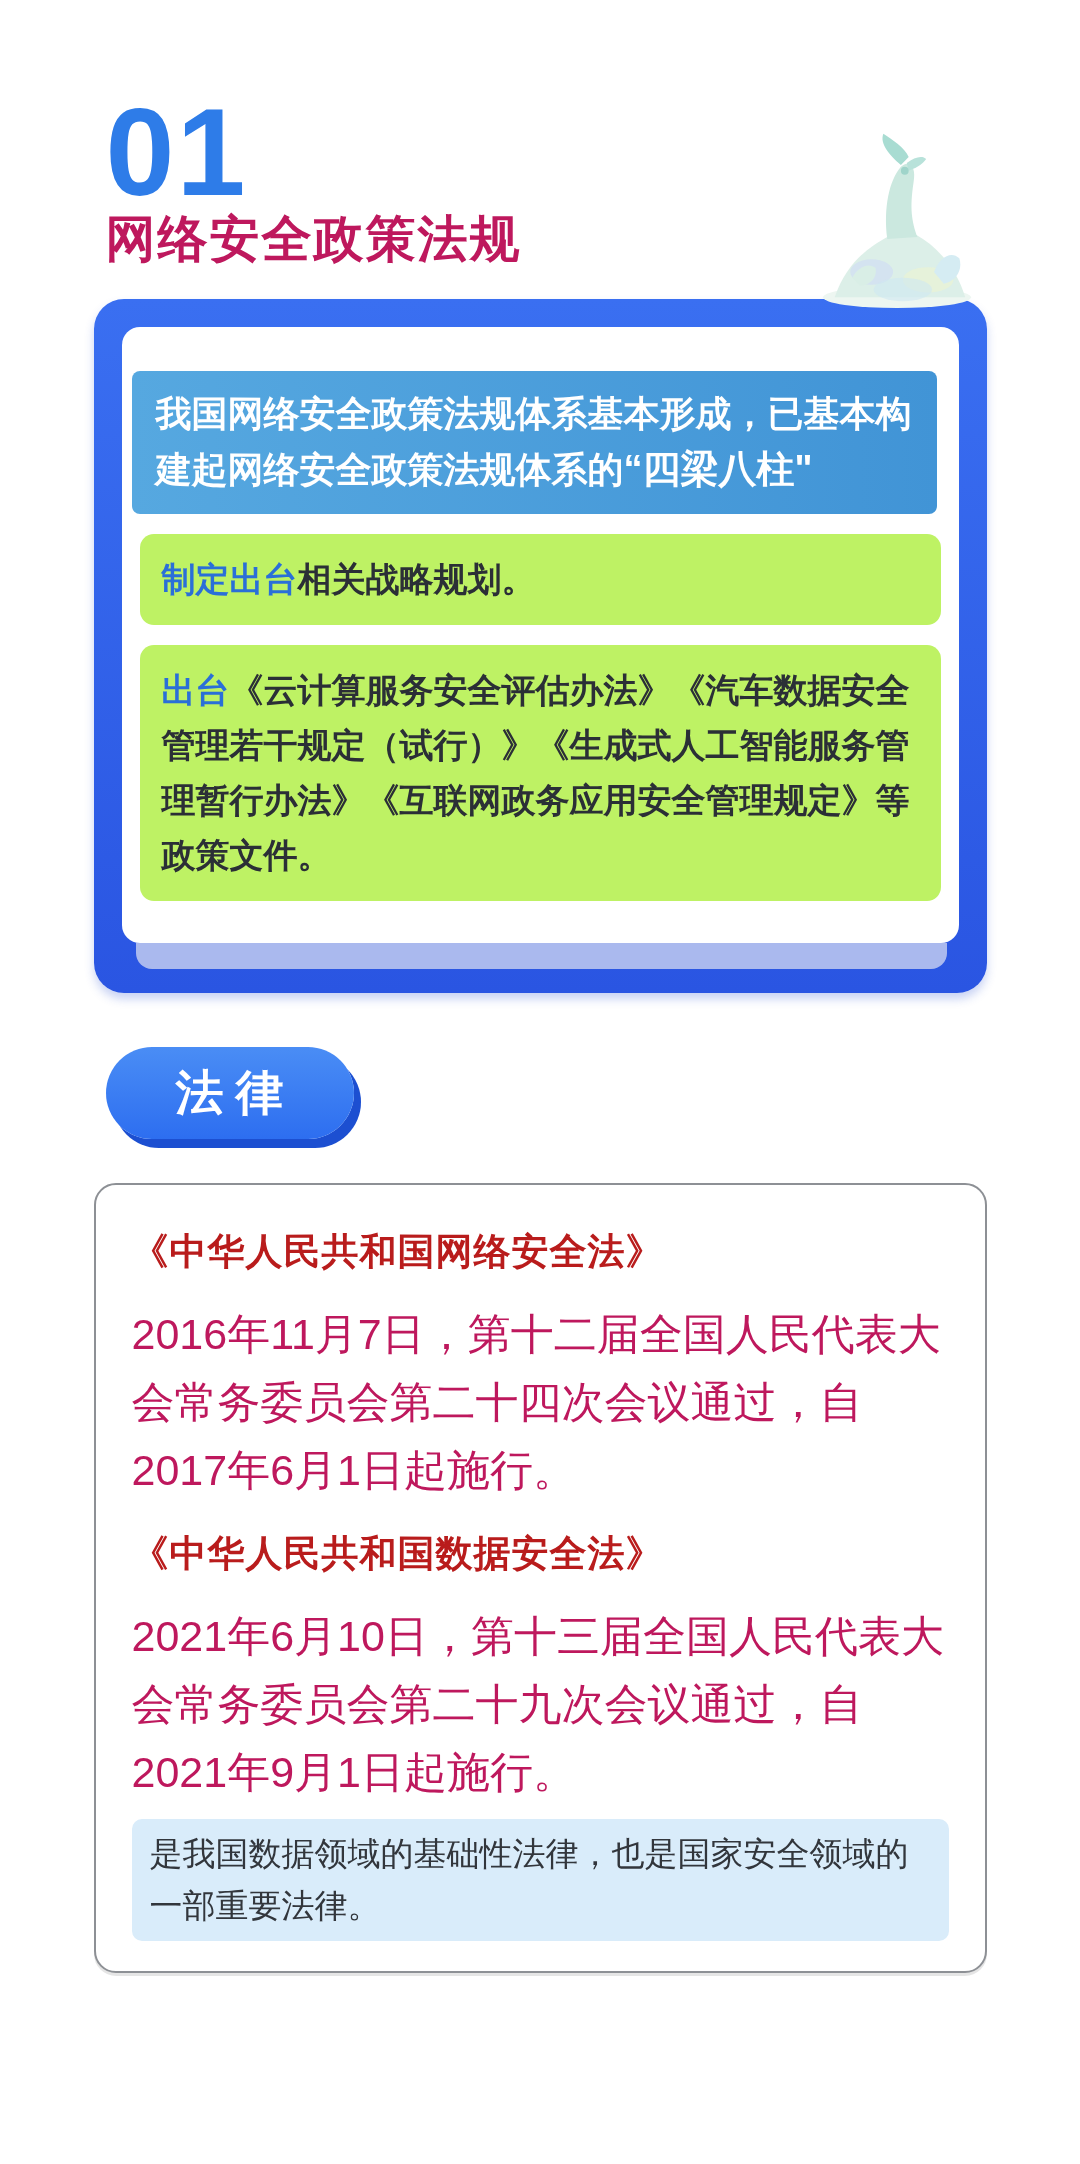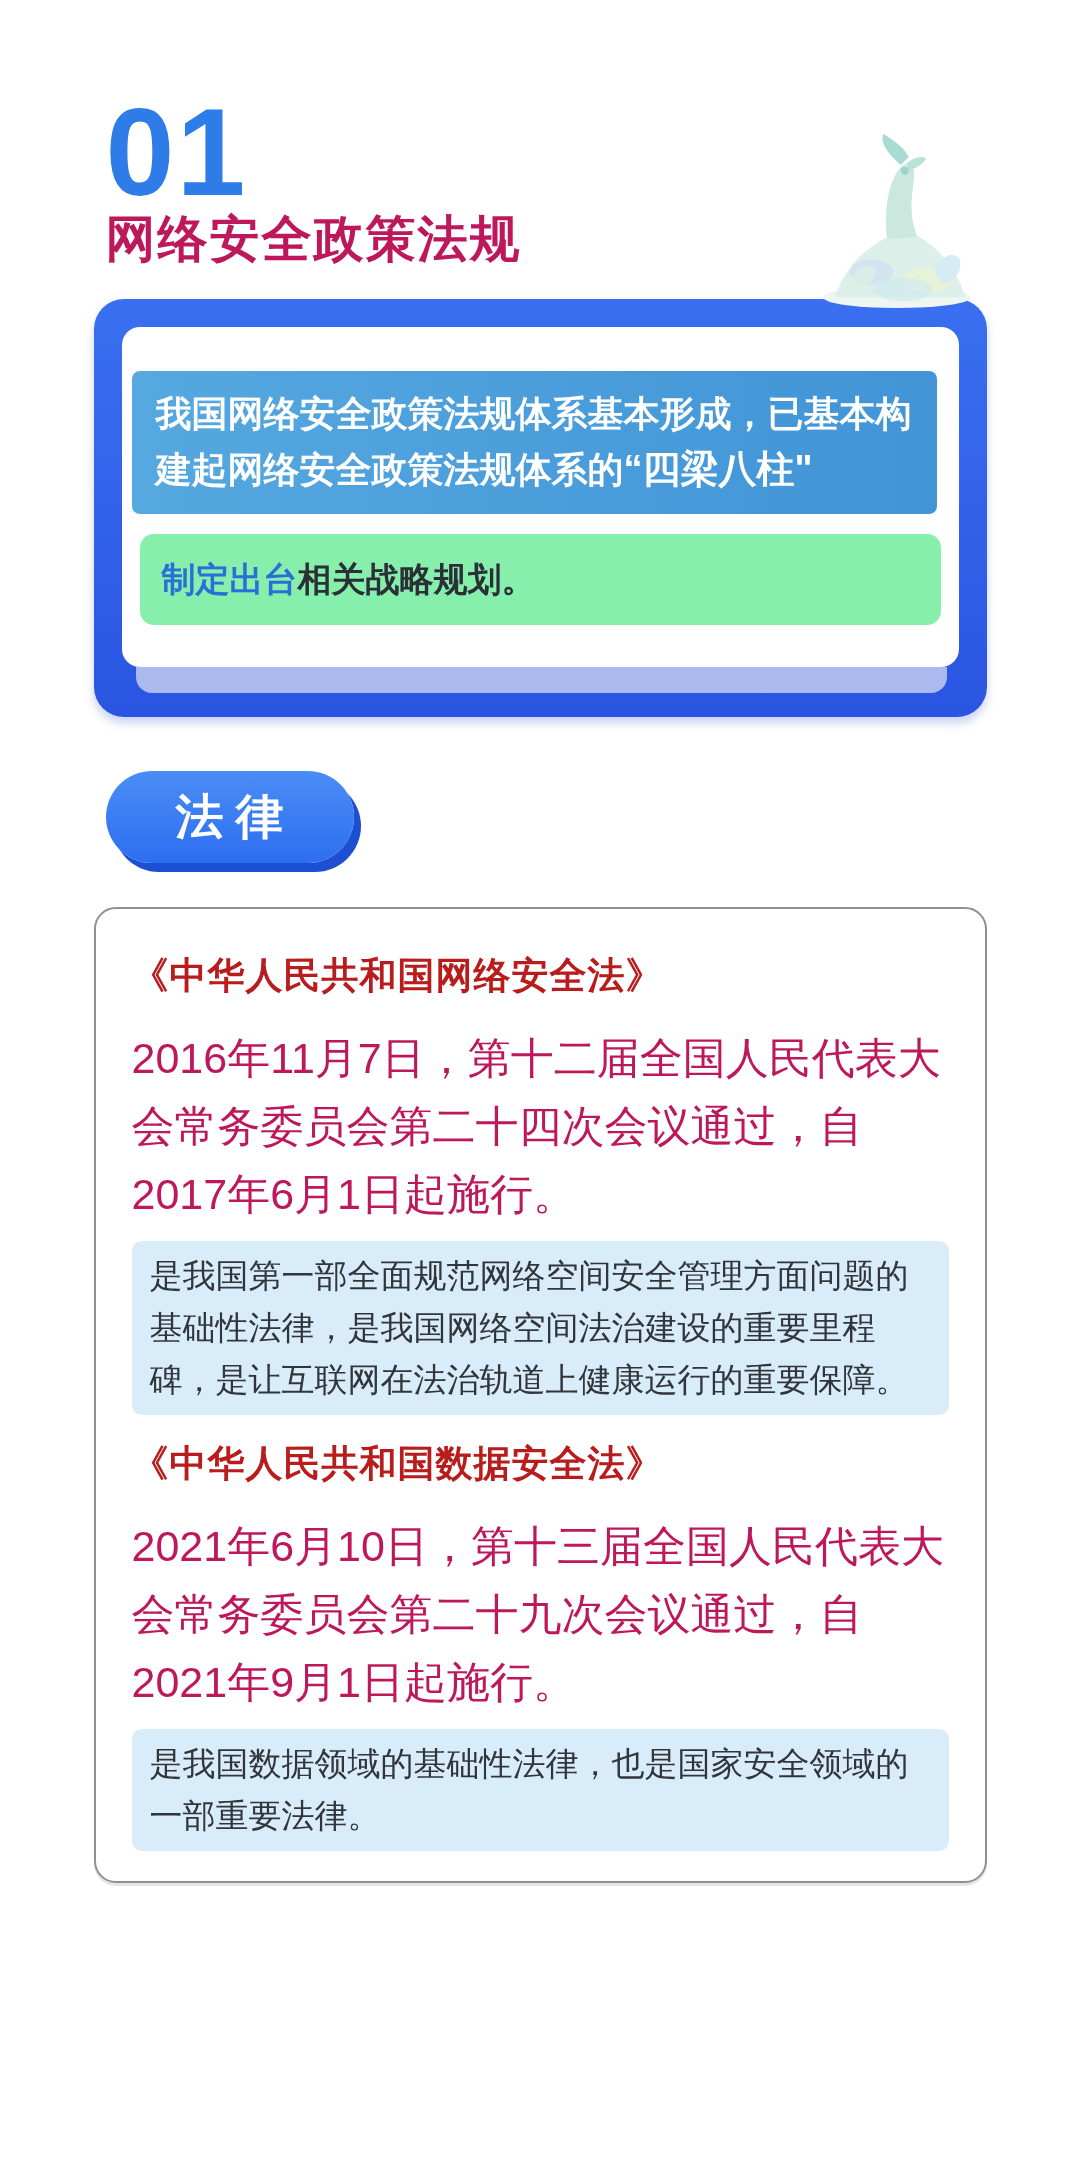--- a/index.html
+++ b/index.html
@@ -30,21 +30,21 @@
   .policy-inner {
     background:#ffffff; border-radius:18px; padding:44px 16px 42px 16px;
   }
   .policy-bar {
     margin:0 6px 0 -6px; background:linear-gradient(90deg,#56a8e0,#4194d6);
     border-radius:8px; padding:16px 24px;
     color:#ffffff; font-size:36px; font-weight:700; line-height:1.5;
   }
   .policy-bar b { font-weight:900; font-size:38px; }
   .p-item {
-    margin:20px 2px 0 2px; background:#86efac; border-radius:14px;
+    margin:20px 2px 0 2px; background:#bef264; border-radius:14px;
     padding:18px 22px; color:#2b2f36; font-size:34px; font-weight:600; line-height:1.62;
   }
   .p-item .kw { color:#2a6fd8; font-weight:800; }
   .stack-strip {
     height:26px; margin:0 12px 0 14px; background:#aab9ee;
     border-radius:0 0 16px 16px;
   }
 
   
   .law-badge {
@@ -95,34 +95,34 @@
         <circle cx="88" cy="48" r="4" fill="#9fd4ca"></circle>
       </svg>
     </div>
   </div>
 
   
   <section class="policy-card">
     <div class="policy-inner">
       <div class="policy-bar"><span>我国网络安全政策法规体系基本形成，已基本构建起网络安全政策法规体系的</span><b>“四梁八柱"</b></div>
       <p class="p-item"><span class="kw">制定出台</span><span>相关战略规划。</span></p>
+      <p class="p-item"><span class="kw">出台</span><span>《云计算服务安全评估办法》《汽车数据安全管理若干规定（试行）》《生成式人工智能服务管理暂行办法》《互联网政务应用安全管理规定》等政策文件。</span></p>
     </div>
     <div class="stack-strip"></div>
   </section>
 
   
   <div class="law-badge">法律</div>
 
   
   <section class="laws-card">
 
     <div class="law-section">
       <h2 class="law-title">《中华人民共和国网络安全法》</h2>
       <p class="law-body">2016年11月7日，第十二届全国人民代表大会常务委员会第二十四次会议通过，自2017年6月1日起施行。</p>
-      <p class="law-hl">是我国第一部全面规范网络空间安全管理方面问题的基础性法律，是我国网络空间法治建设的重要里程碑，是让互联网在法治轨道上健康运行的重要保障。</p>
     </div>
 
     <div class="law-section">
       <h2 class="law-title">《中华人民共和国数据安全法》</h2>
       <p class="law-body">2021年6月10日，第十三届全国人民代表大会常务委员会第二十九次会议通过，自2021年9月1日起施行。</p>
       <p class="law-hl">是我国数据领域的基础性法律，也是国家安全领域的一部重要法律。</p>
     </div>
 
   </section>
 

